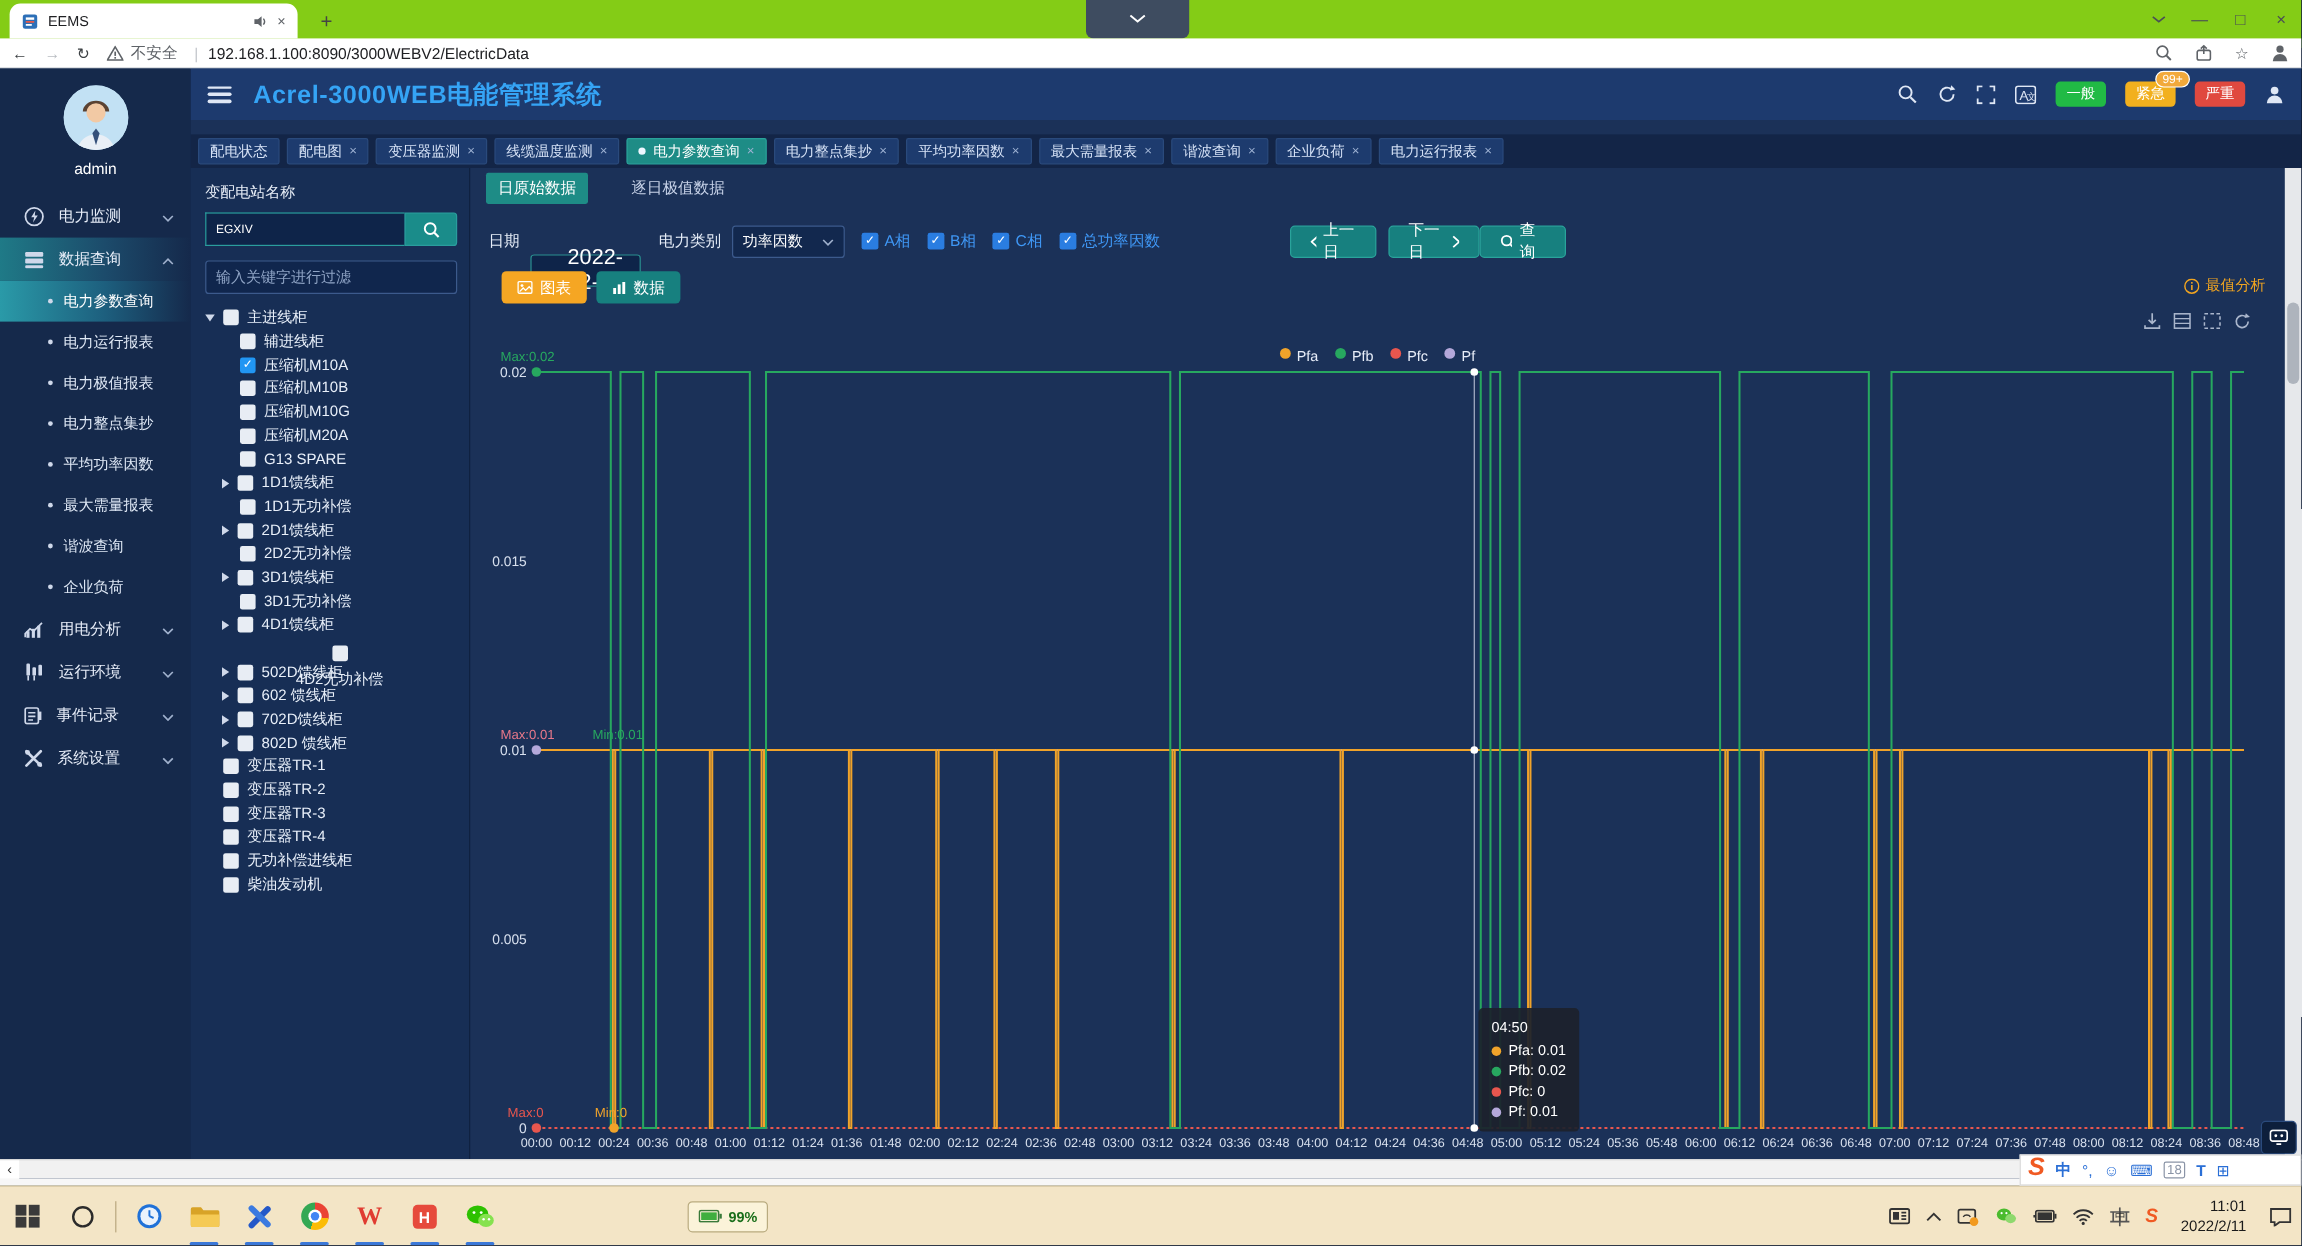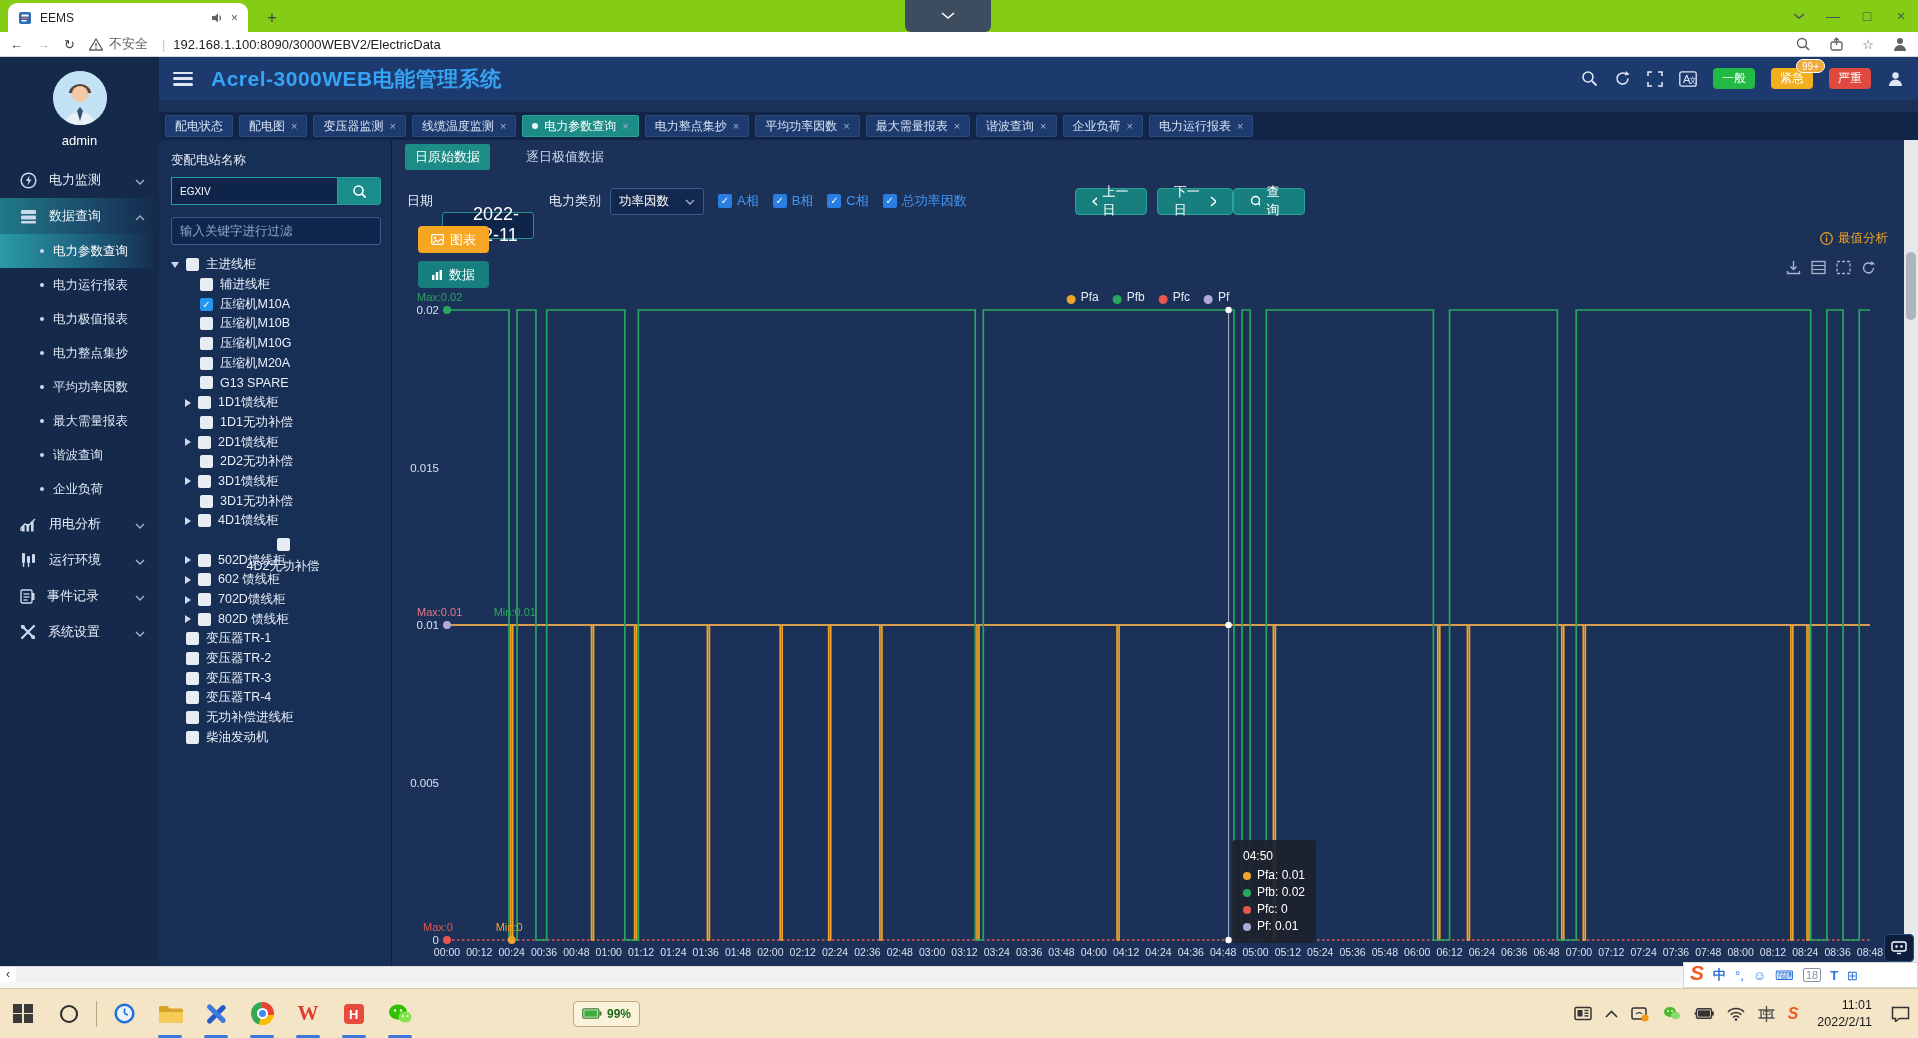--- a/index.html
+++ b/index.html
@@ -67,29 +67,29 @@
   .subtab { font-size:13px; color:#c7d2e8; cursor:pointer; height:26px; display:flex; align-items:center; padding:0 10px; }
   .subtab.active { background:#1e8c86; color:#fff; border-radius:2px; }
   .controls { position:absolute; left:0; top:46px; height:30px; width:100%; display:flex; align-items:center; font-size:13px; color:#e6edf8; }
   .ctl-label { margin-left:15px; }
   .date-box { margin-left:9px; width:92px; height:27px; border:1px solid #2a8f8f; background:#0e2449; border-radius:3px; display:flex; align-items:center; gap:6px; padding:0 24px; color:#fff; font-size:18px;margin-top:48px; }
   .sel-box { margin-left:9px; width:94px; height:27px; border:1px solid #3c5a8c; background:#12284e; border-radius:3px; display:flex; align-items:center; padding:0 8px; color:#fff; font-size:12.5px; }
   .sel-box .chev { margin-left:auto; }
   .phase { display:flex; align-items:center; gap:5px; margin-left:14px; color:#3f97f5; }
   .phase .cb { width:14px; height:14px; }
   .tealbtn { height:27px; background:#17807f; border:1px solid #2aa39b; color:#fff; border-radius:4px; display:flex; align-items:center; justify-content:center; gap:6px; font-size:13px; padding:0 16px; cursor:pointer; }
-  .btnrow { position:absolute; left:26px; top:86px; display:flex; gap:8px;flex-direction:column; }
+  .btnrow { position:absolute; left:26px; top:86px; display:flex; gap:8px; }
   .chartbtn { height:27px; border-radius:4px; color:#fff; font-size:13px; display:flex; align-items:center; gap:6px; padding:0 13px; cursor:pointer; }
   .chartbtn.orange { background:#f5a623; }
   .chartbtn.teal { background:#17807f; }
   .maxlink { position:absolute; right:16px; top:90px; color:#f0a420; font-size:12.5px; display:flex; align-items:center; gap:5px; cursor:pointer; }
   .chart-title { position:absolute; left:0; top:118px; width:100%; text-align:center; color:#fff; font-size:16px; font-weight:bold; }
   .toolbox { position:absolute; right:28px; top:120px; display:flex; gap:10px; }
   .legend { position:absolute; left:50%; transform:translateX(-50%); top:150px; display:flex; gap:14px; align-items:center; font-size:12px; color:#e7edf8; }
-  .legend .li { display:flex; align-items:flex-end; gap:5px; }
+  .legend .li { display:flex; align-items:flex-start; gap:5px; }
   .legend .ld { width:9px; height:9px; border-radius:50%; }
   .tooltip { position:absolute; left:840px; top:700px; background:rgba(28,33,44,0.93); border-radius:4px; padding:8px 11px; color:#fff; font-size:12px; line-height:17px; z-index:5; }
   .tooltip .tr { display:flex; align-items:center; gap:6px; }
   .tooltip .td { width:8px; height:8px; border-radius:50%; }
 
   
   .vscroll { position:absolute; right:0; top:140px; width:14px; height:826px; background:#e6e8eb; }
   .vthumb { position:absolute; left:2px; top:112px; width:10px; height:68px; background:#aeb4bd; border-radius:5px; }
   .hscroll { position:absolute; left:0; top:966px; width:100%; height:16px; background:#f1f1f1; border-top:1px solid #dcdcdc; }
   .harrow { position:absolute; left:0; top:0; width:16px; height:16px; background:#fff; color:#333; font-size:12px; text-align:center; line-height:15px; }

